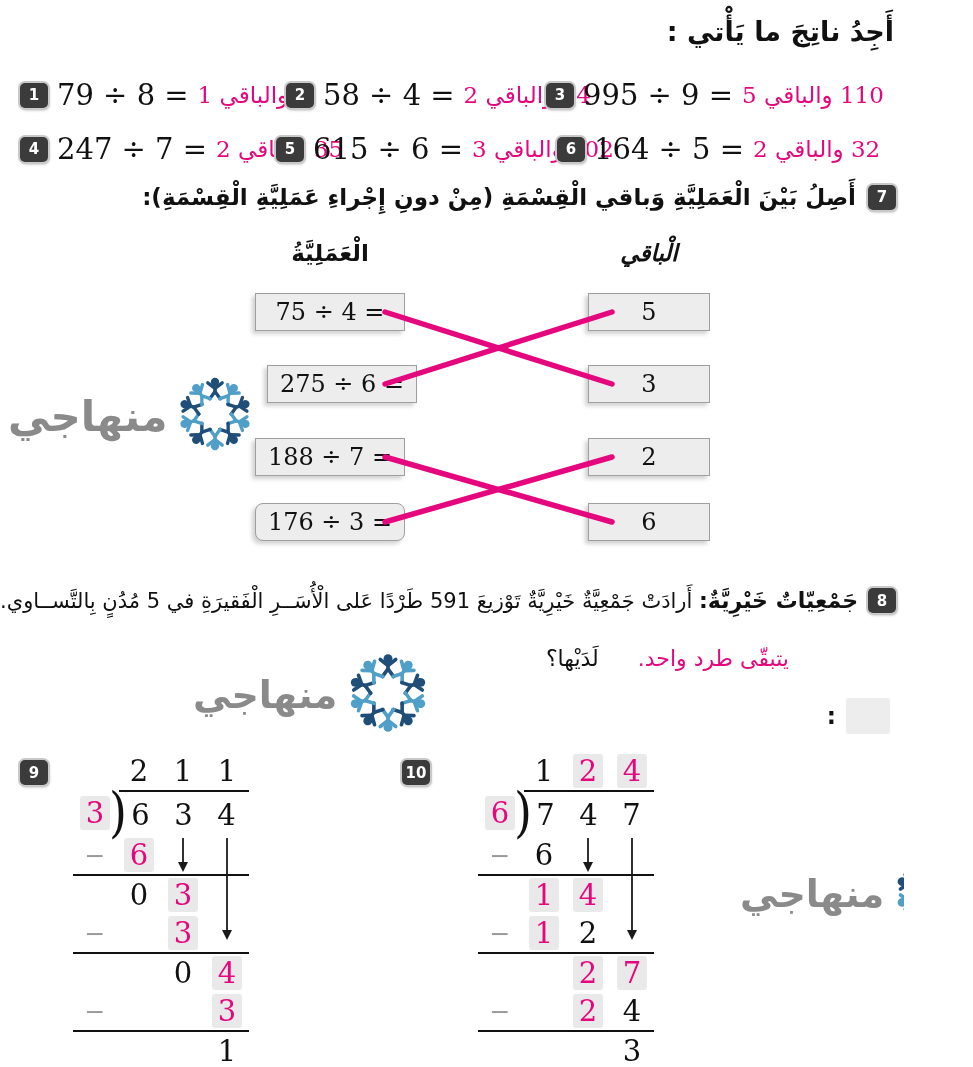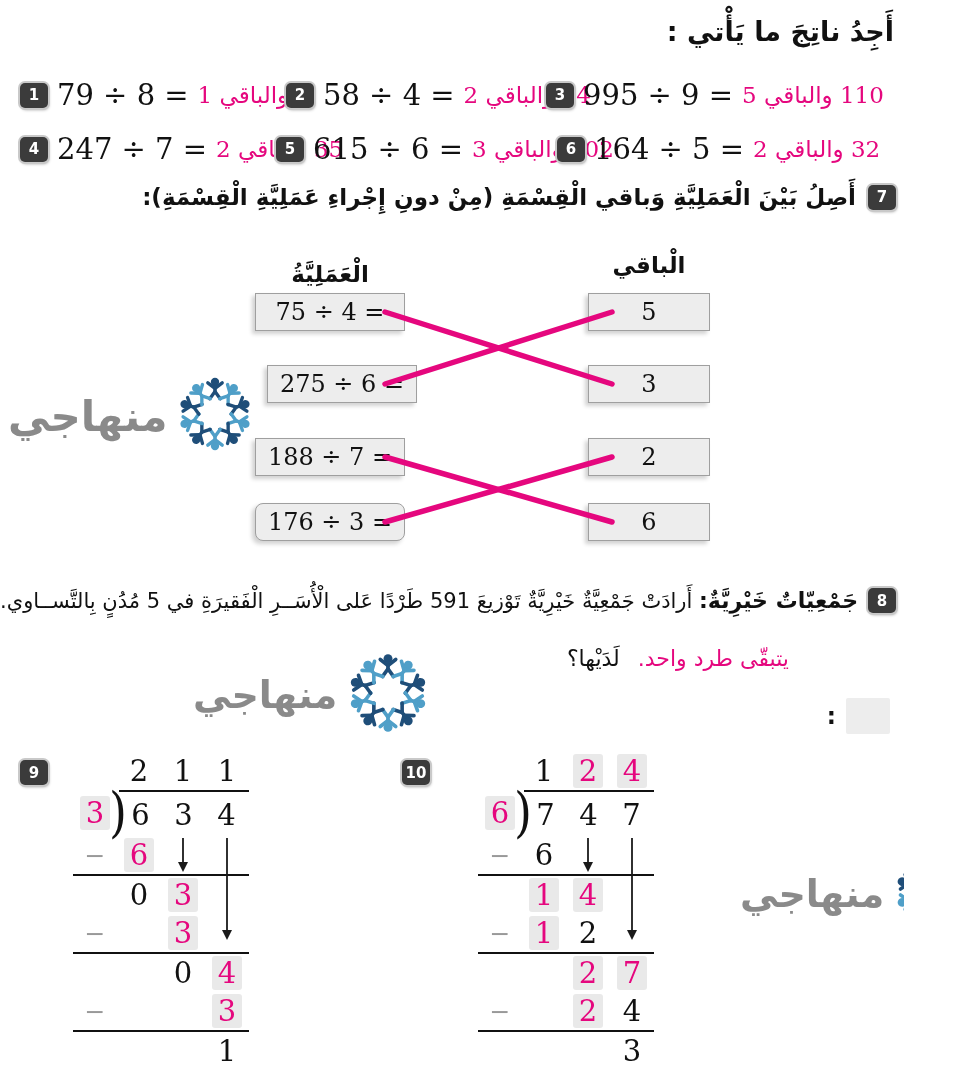--- a/index.html
+++ b/index.html
@@ -47,21 +47,21 @@
   
   .logo{position:absolute;display:flex;align-items:center;gap:8px;}
   .logo-text{color:var(--logo-text);font-weight:600;}
 
   
   .wp1{position:absolute;top:588px;right:8px;direction:rtl;white-space:nowrap;font-size:21px;
        display:flex;align-items:center;gap:10px;}
   .wp1 .lead{font-weight:bold;font-size:22px;}
   .wp2{position:absolute;top:646px;right:115px;direction:rtl;display:flex;align-items:center;
        gap:18px;font-size:22px;}
-  .wp2 .handans{color:var(--pink);}
+  .wp2 .handans{color:var(--pink);margin-left:21px;}
   .wp3{position:absolute;top:698px;right:14px;direction:rtl;display:flex;align-items:center;
        gap:10px;font-size:23px;font-weight:bold;}
   .fillbox{width:44px;height:36px;background:var(--boxfill);border-radius:2px;}
 
   
   .ld{position:absolute;width:176px;font-family:"DejaVu Serif",serif;font-size:29px;}
   .ld-q{display:grid;grid-template-columns:repeat(3,44px);margin-left:44px;height:38px;}
   .ld-q>div,.ld-row>div,.ld-dividend>div{display:flex;align-items:center;justify-content:center;}
   .ld-d{position:relative;height:46px;}
   .ld-divisor{position:absolute;left:0;top:0;width:44px;height:46px;display:flex;
@@ -115,22 +115,22 @@
         <div class="eq">164 ÷ 5 =</div>
         <div class="ans" dir="rtl">32 والباقي 2</div>
       </div>
     </div>
 
   <div class="p7">
     <span class="badge">7</span>
     <span>أَصِلُ بَيْنَ الْعَمَلِيَّةِ وَباقي الْقِسْمَةِ (مِنْ دونِ إِجْراءِ عَمَلِيَّةِ الْقِسْمَةِ):</span>
   </div>
 
-  <div class="m-header" style="left:255px;width:150px;top:240px;margin-top:21px;">الْعَمَلِيَّةُ</div>
-  <div class="m-header" style="left:588px;width:122px;top:252px;">الْباقي</div>
+  <div class="m-header" style="left:255px;width:150px;top:240px;">الْعَمَلِيَّةُ</div>
+  <div class="m-header" style="left:588px;width:122px;top:240px;font-style:italic;">الْباقي</div>
 
   <div id="match-layer">
       <div class="mbox serif" style="left: 255px; top: 293px; width: 150px; height: 38px;">75 ÷ 4 =</div>
       <div class="mbox serif" style="left: 267px; top: 365px; width: 150px; height: 38px; text-align: center;">275 ÷ 6 =</div>
       <div class="mbox serif" style="left: 255px; top: 438px; width: 150px; height: 38px;">188 ÷ 7 =</div>
       <div class="mbox serif" style="left: 255px; top: 503px; width: 150px; height: 38px; border-radius: 8px;">176 ÷ 3 =</div>
       <div class="mbox serif" style="left: 588px; top: 293px; width: 122px; height: 38px;">5</div>
       <div class="mbox serif" style="left: 588px; top: 365px; width: 122px; height: 38px;">3</div>
       <div class="mbox serif" style="left: 588px; top: 438px; width: 122px; height: 38px;">2</div>
       <div class="mbox serif" style="left: 588px; top: 503px; width: 122px; height: 38px;">6</div>

